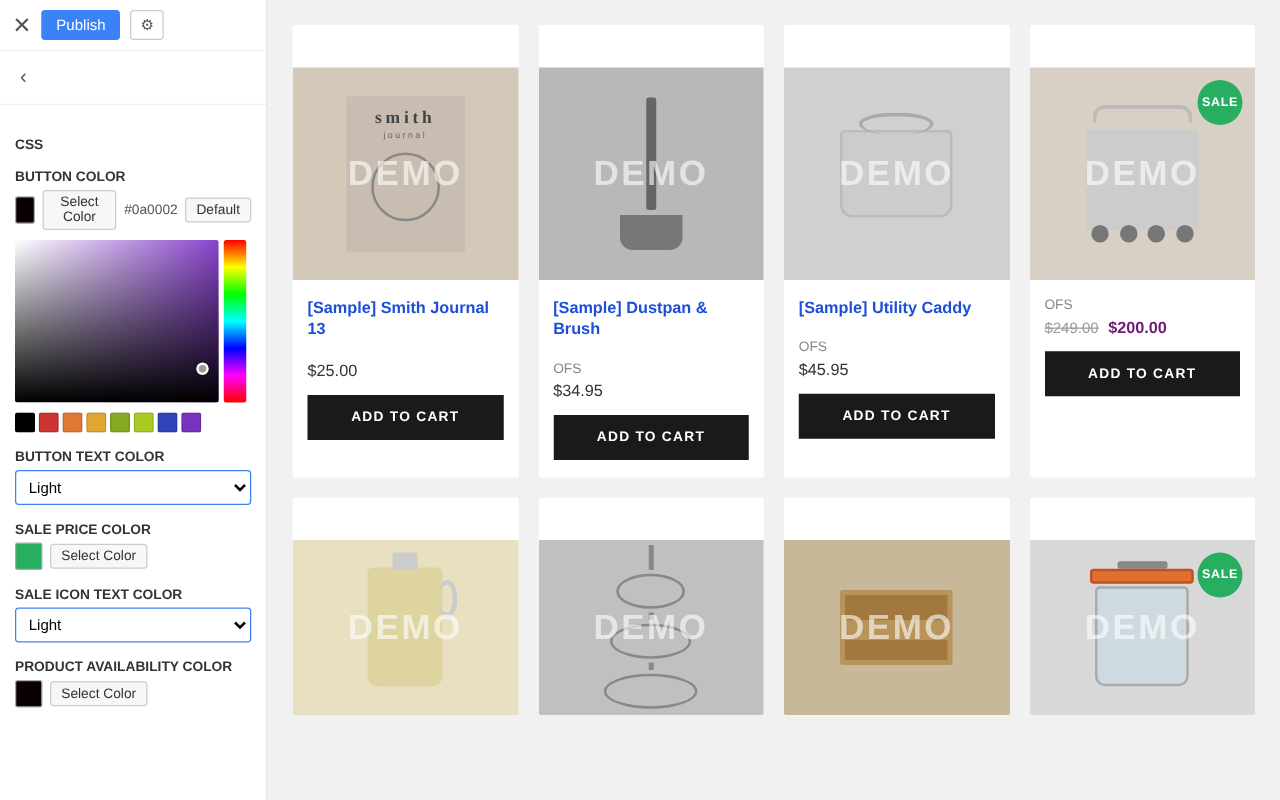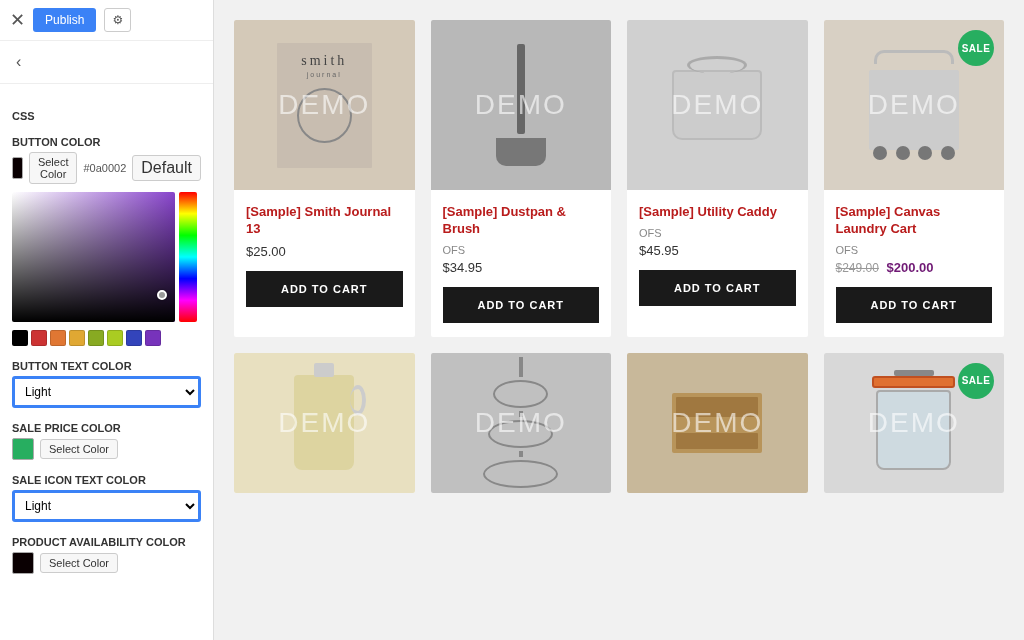--- a/index.html
+++ b/index.html
@@ -143,21 +143,21 @@
     .hex-label {
       font-size: 11px;
       color: #555;
     }
 
     .default-btn {
       border: 1px solid #ccc;
       background: #f7f7f7;
       border-radius: 3px;
       padding: 3px 8px;
-      font-size: 16px;
+      font-size: 11px;
       cursor: pointer;
       color: #333;
     }
 
     
     .color-picker {
       width: 185px;
       height: 130px;
       margin: 8px 0;
       display: flex;
@@ -195,21 +195,21 @@
       width: 16px;
       height: 16px;
       border-radius: 2px;
       border: 1px solid rgba(0,0,0,0.15);
       cursor: pointer;
     }
 
     .light-select {
       width: 100%;
       padding: 5px 6px;
-      border: 3px solid #3b82f6;
+      border: 1px solid #3b82f6;
       border-radius: 3px;
       font-size: 12px;
       background: white;
       cursor: pointer;
       appearance: auto;
     }
 
     
     #main {
       flex: 1;
@@ -233,29 +233,30 @@
 
     .product-image-wrap {
       width: 100%;
       height: 170px;
       background: #e8e8e8;
       display: flex;
       align-items: center;
       justify-content: center;
       position: relative;
       overflow: hidden;
+      margin-top: 34px;
     }
 
     .demo-overlay {
       position: absolute;
       top: 50%;
       left: 50%;
       transform: translate(-50%, -50%);
       font-size: 28px;
-      font-weight: 400;
+      font-weight: 700;
       color: rgba(255,255,255,0.6);
       letter-spacing: 2px;
       pointer-events: none;
     }
 
     
     .img-journal {
       background: #d4c9b8;
     }
     .img-dustpan {
@@ -297,22 +298,22 @@
       letter-spacing: 0.5px;
     }
 
     .product-info {
       padding: 14px 12px 10px;
     }
 
     .product-name {
       font-size: 13px;
       font-weight: 600;
-      color: #b91c1c;
-      margin-bottom: 6px;
+      color: #1d4ed8;
+      margin-bottom: 17px;
       line-height: 1.3;
     }
 
     .product-ofs {
       font-size: 11px;
       color: #888;
       margin-bottom: 4px;
     }
 
     .product-price {
@@ -357,21 +358,21 @@
       display: flex;
       flex-direction: column;
       align-items: center;
       padding: 10px 8px;
       position: relative;
     }
 
     .journal-logo {
       font-family: Georgia, serif;
       font-size: 14px;
-      font-weight: 400;
+      font-weight: 700;
       color: #444;
       letter-spacing: 3px;
     }
 
     .journal-subtitle {
       font-size: 7px;
       color: #666;
       letter-spacing: 2px;
       margin-top: 2px;
     }
@@ -533,21 +534,20 @@
             <div style="width:14px;height:14px;background:#777;border-radius:50%;"></div>
             <div style="width:14px;height:14px;background:#777;border-radius:50%;"></div>
             <div style="width:14px;height:14px;background:#777;border-radius:50%;"></div>
             <div style="width:14px;height:14px;background:#777;border-radius:50%;"></div>
           </div>
         </div>
         <div class="sale-badge">SALE</div>
         <div class="demo-overlay">DEMO</div>
       </div>
       <div class="product-info">
-        <div class="product-name">[Sample] Canvas Laundry Cart</div>
         <div class="product-ofs">OFS</div>
         <div class="product-price">
           <span class="price-strike">$249.00</span>
           <span class="price-sale">$200.00</span>
         </div>
       </div>
       <button class="add-to-cart-btn">ADD TO CART</button>
     </div>
 
     <div class="product-card">

